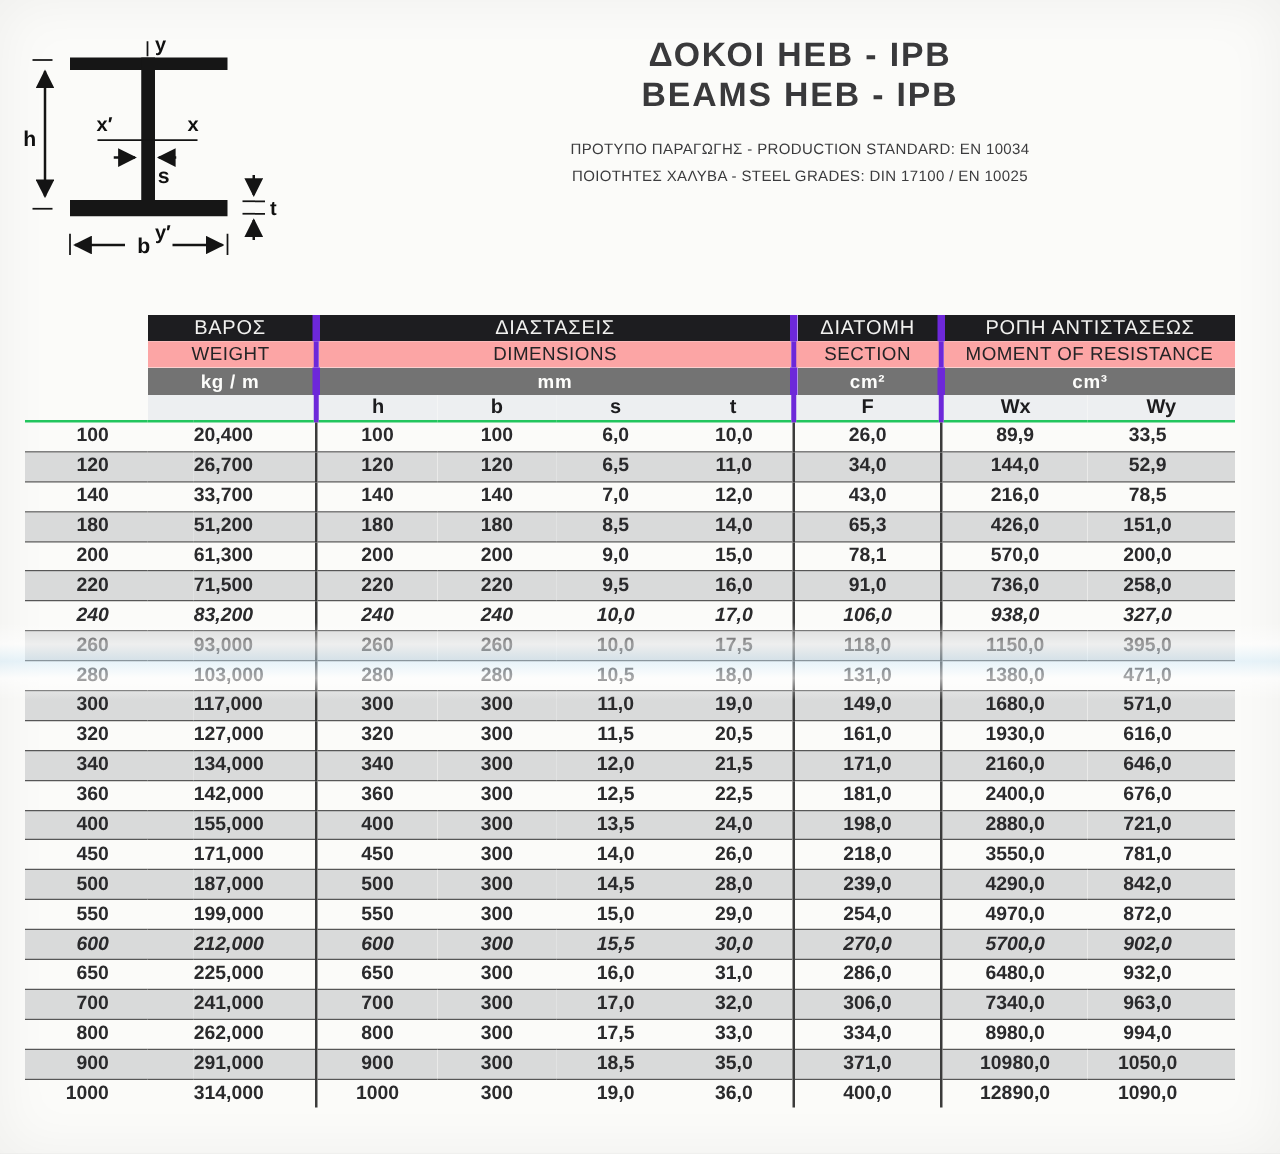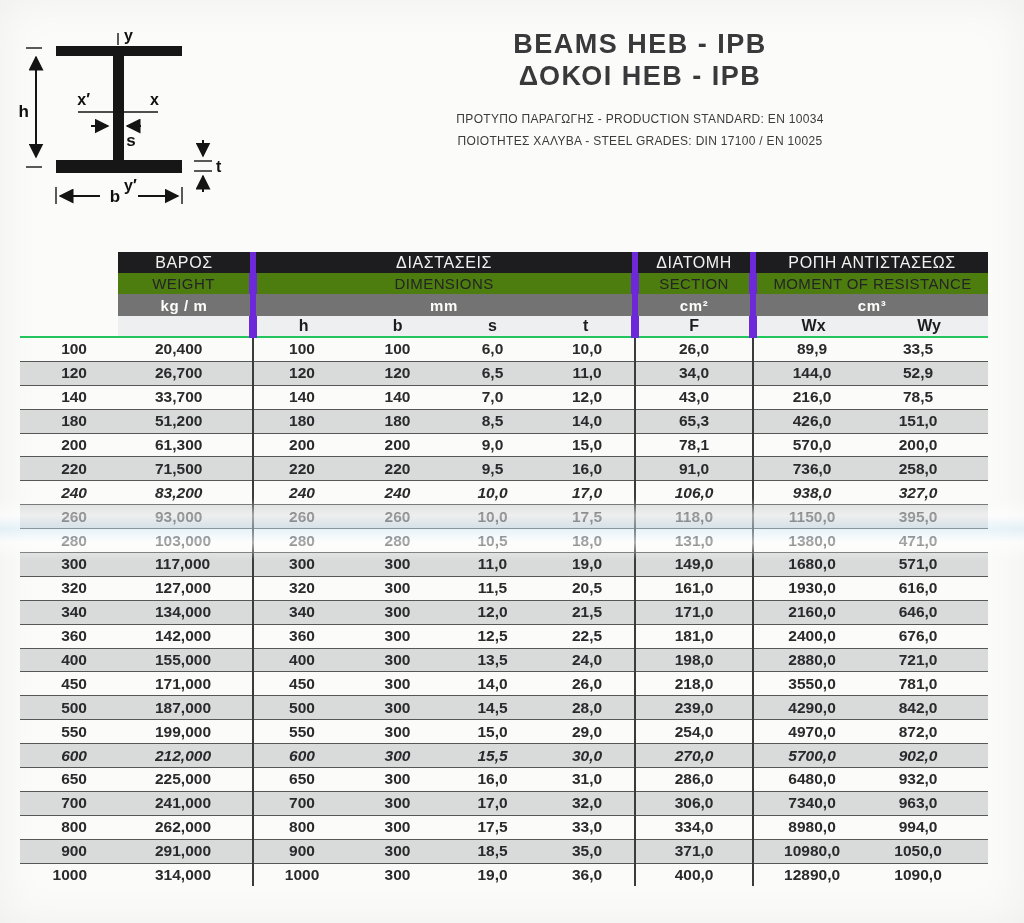--- a/index.html
+++ b/index.html
@@ -23,28 +23,28 @@
   .beam-diagram text   { font-family:"Liberation Sans","DejaVu Sans",sans-serif; font-weight:700; fill:#101010; }
 
   
   table.beam-table {
     position:absolute; left:20px; top:252px; width:968px;
     border-collapse:collapse; table-layout:fixed;
   }
   .beam-table th, .beam-table td { padding:0; vertical-align:middle; text-align:center; overflow:hidden; white-space:nowrap; }
 
   .hr1 th { height:21px; background:#1d1d20; color:#f2f2f0; font-weight:400; font-size:16px; letter-spacing:0.6px; }
-  .hr2 th { height:21px; background:#4d7c0f; color:#242426; font-weight:400; font-size:15px; letter-spacing:0.4px; }
+  .hr2 th { height:21px; background:#fca5a5; color:#242426; font-weight:400; font-size:15px; letter-spacing:0.4px; }
   .hr3 th { height:22px; background:#737373; color:#fdfdfb; font-weight:700; font-size:15px; letter-spacing:0.6px; }
   .hr4 th { height:20px; background:#edeff1; color:#1c1c1e; font-weight:700; font-size:16px; }
   th.blank { background:transparent !important; border:none !important; }
 
   
   .vl-w  { border-left:6px solid #6d28d9; }   
-  .vl-d  { border-left:8px solid #6d28d9; }   
+  .vl-d  { border-left:4px solid #6d28d9; }   
   .vl-d2 { border-left:2px solid #3b3b3b; }   
 
   
   .beam-table tbody td {
     height:22.9px; font-size:15.5px; font-weight:700; color:#2a2a2c;
     border-top:1px solid #575757;
   }
   .beam-table tbody tr:first-child td { border-top:2px solid #22c55e; }
   .beam-table tbody tr:nth-child(even) td { background:#d9dada; }
   .beam-table tbody tr.it td { font-style:italic; }
@@ -100,22 +100,22 @@
     <text x="216" y="172" font-size="16">t</text>
 
     <line class="thin" x1="56" y1="187" x2="56" y2="204"></line>
     <line class="thin" x1="182" y1="187" x2="182" y2="204"></line>
     <line class="dim" x1="100" y1="196" x2="60" y2="196" marker-end="url(#arr)"></line>
     <line class="dim" x1="138" y1="196" x2="178" y2="196" marker-end="url(#arr)"></line>
     <text x="115" y="202" font-size="17" text-anchor="middle">b</text>
   </svg>
 
   <div class="title-block">
+    <div class="title-line">ΔΟΚΟΙ HEB - IPB</div>
     <div class="title-line">BEAMS HEB - IPB</div>
-    <div class="title-line">ΔΟΚΟΙ HEB - IPB</div>
     <div class="subtitles">
       <div>ΠΡΟΤΥΠΟ ΠΑΡΑΓΩΓΗΣ - PRODUCTION STANDARD: EN 10034</div>
       <div>ΠΟΙΟΤΗΤΕΣ ΧΑΛΥΒΑ - STEEL GRADES: DIN 17100 / EN 10025</div>
     </div>
   </div>
 
   <table class="beam-table">
     <colgroup>
       <col style="width:98px">
         <col style="width:37px">

